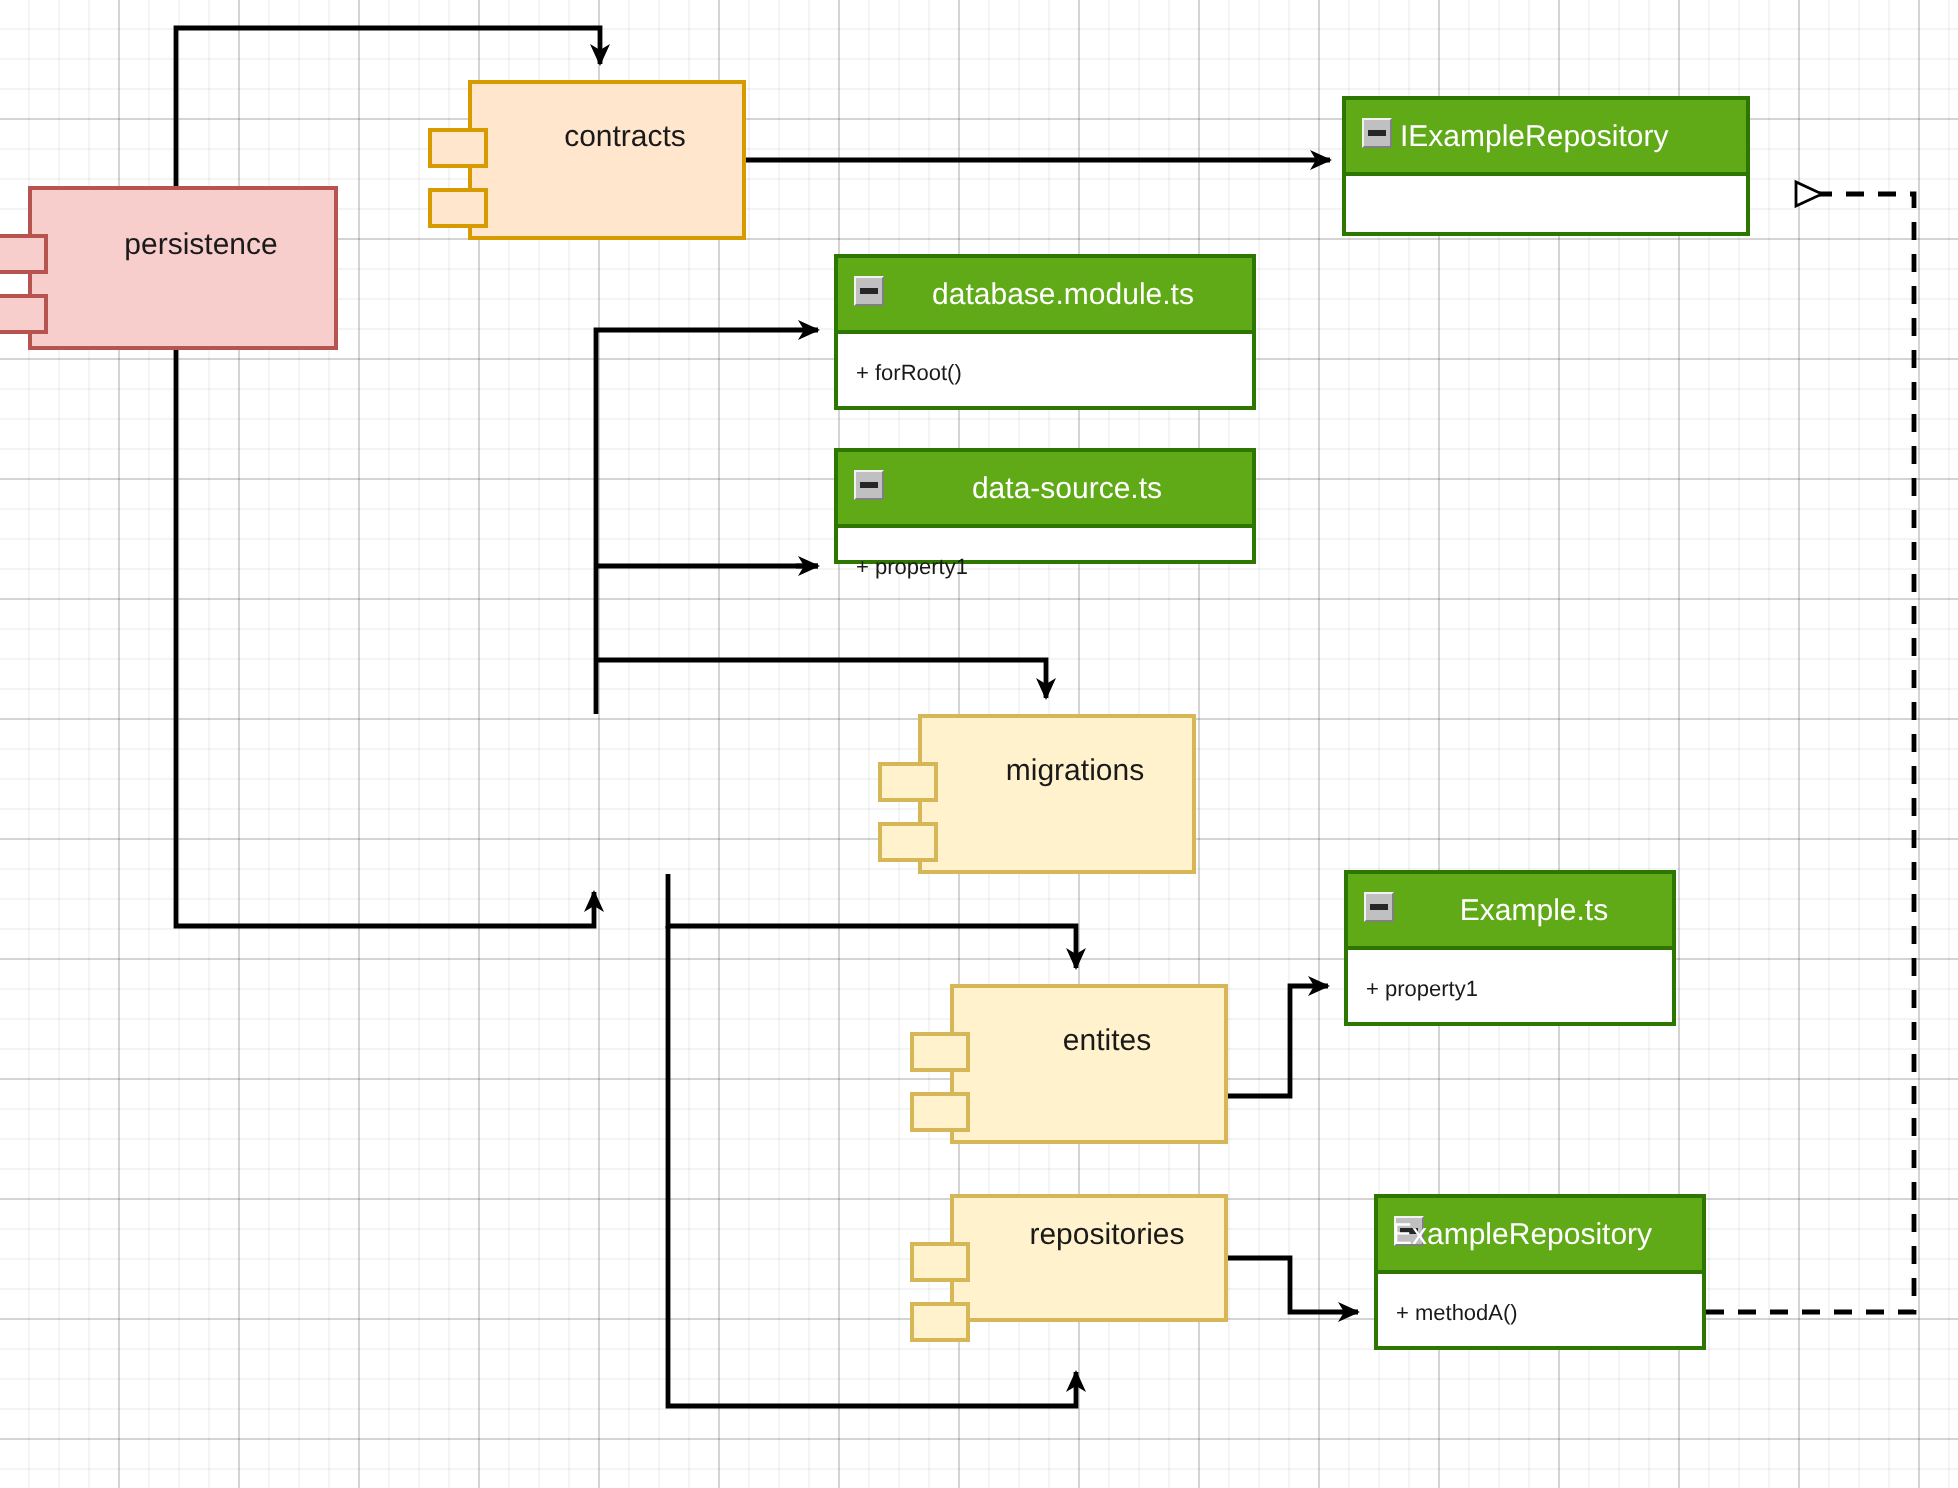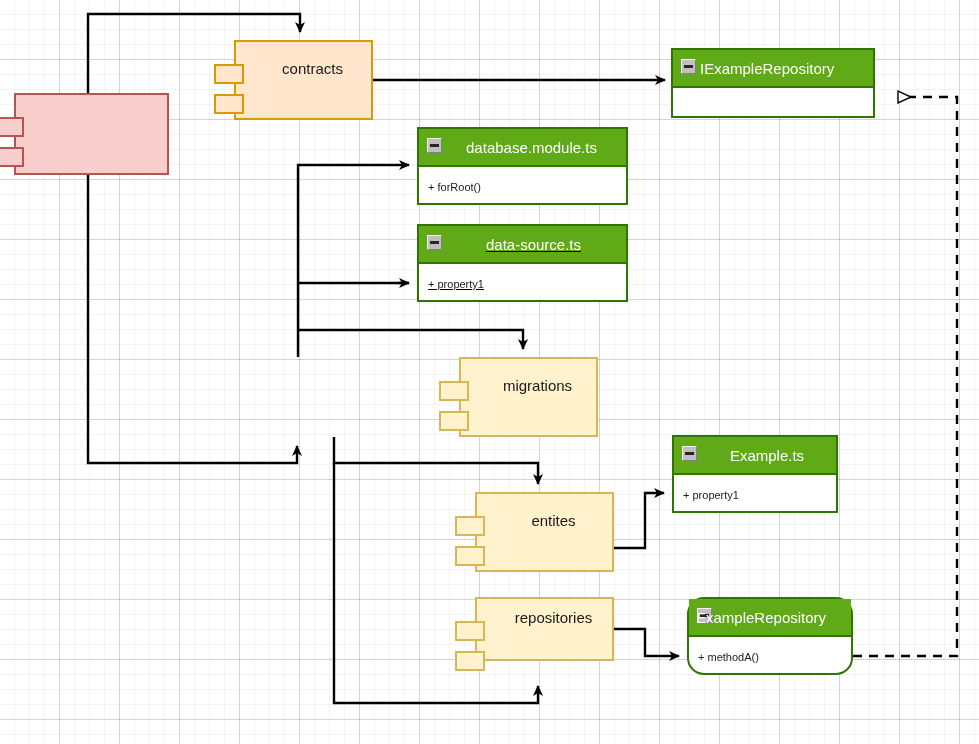--- a/index.html
+++ b/index.html
@@ -178,20 +178,21 @@
     </g>
 
     <g stroke="#000000" stroke-width="2.4" fill="none" stroke-dasharray="9 7">
       <path d="M 853 656 L 957 656 L 957 97 L 898 97" marker-end="url(#arrow-hollow)"></path>
     </g>
   </svg>
 
   <div class="component pink" style="left:14px; top:93px; width:155px; height:82px;">
     <span class="tab t1"></span>
     <span class="tab t2"></span>
+    <span class="cname">persistence</span>
   </div>
 
   <div class="component orange" style="left:234px; top:40px; width:139px; height:80px;">
     <span class="tab t1"></span>
     <span class="tab t2"></span>
     <span class="cname">contracts</span>
   </div>
 
 
   <div class="component" style="left:459px; top:357px; width:139px; height:80px;">
@@ -221,37 +222,37 @@
   </div>
 
   <div class="classbox" style="left:417px; top:127px; width:211px; height:78px;">
     <div class="hdr">
       <span class="collapse-icon"></span>
       <span class="title" style="padding-left:18px;">database.module.ts</span>
     </div>
     <div class="row">+ forRoot()</div>
   </div>
 
-  <div class="classbox" style="left:417px; top:224px; width:211px; height:78px;text-decoration:underline;">
+  <div class="classbox" style="left:417px; top:224px; width:211px; height:58px;">
     <div class="hdr">
       <span class="collapse-icon"></span>
       <span class="title" style="padding-left:22px;">data-source.ts</span>
     </div>
     <div class="row">+ property1</div>
   </div>
 
   <div class="classbox" style="left:672px; top:435px; width:166px; height:78px;">
     <div class="hdr">
       <span class="collapse-icon"></span>
       <span class="title" style="padding-left:24px;">Example.ts</span>
     </div>
     <div class="row">+ property1</div>
   </div>
 
-  <div class="classbox" style="left:687px; top:597px; width:166px; height:78px;border-radius:17px;">
+  <div class="classbox" style="left:687px; top:597px; width:166px; height:78px;">
     <div class="hdr">
       <span class="collapse-icon"></span>
       <span class="title left" style="left:7px;">ExampleRepository</span>
     </div>
     <div class="row">+ methodA()</div>
   </div>
 
 </div>
 
 </body></html>

